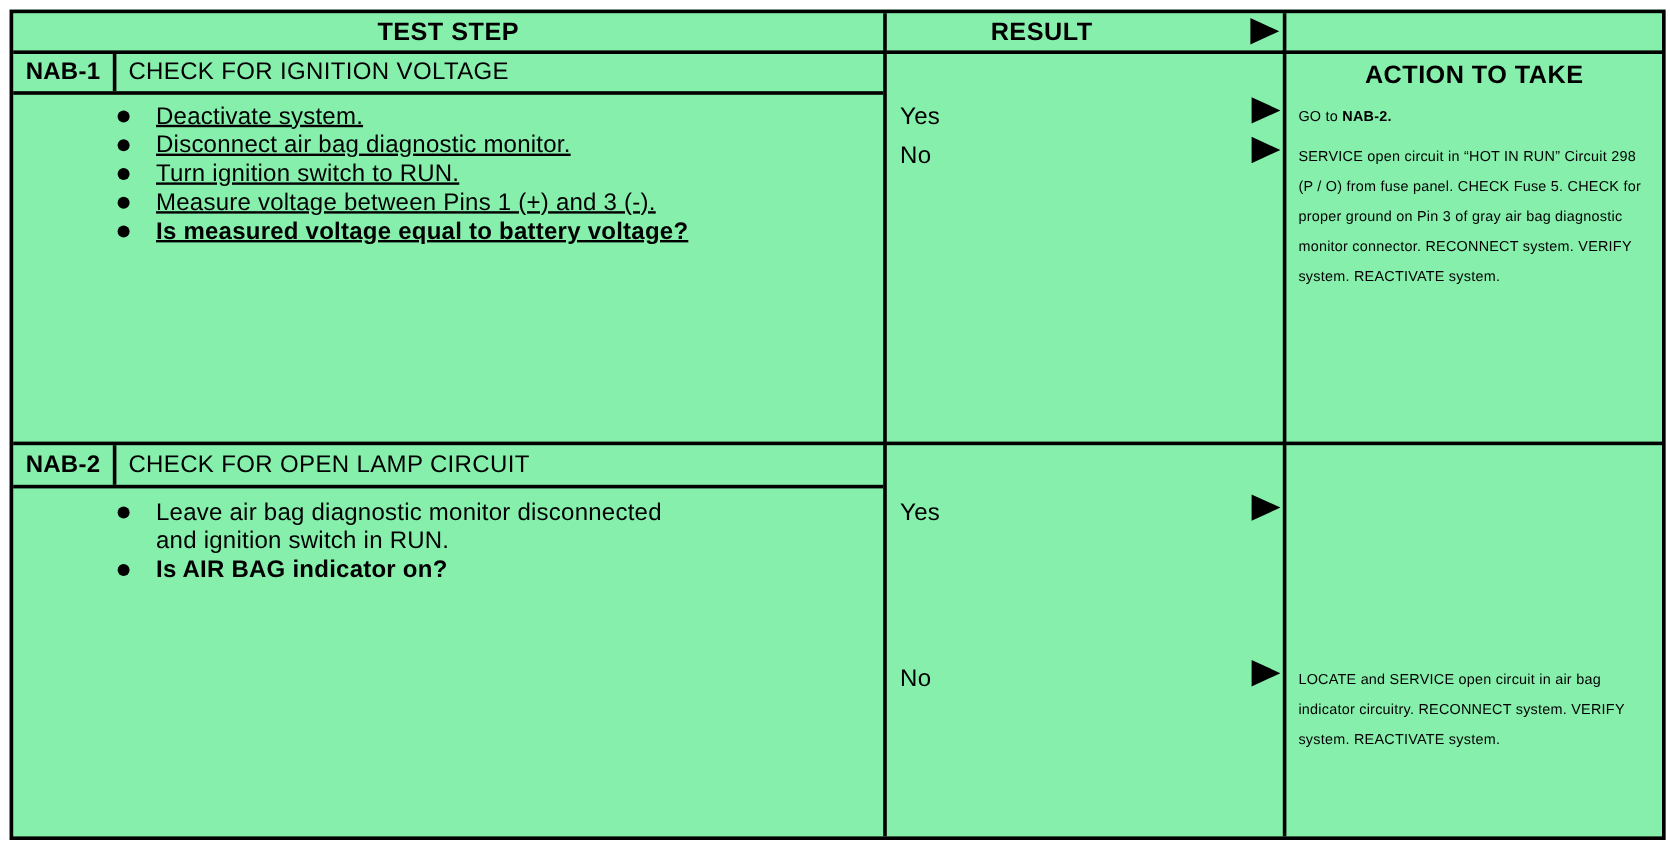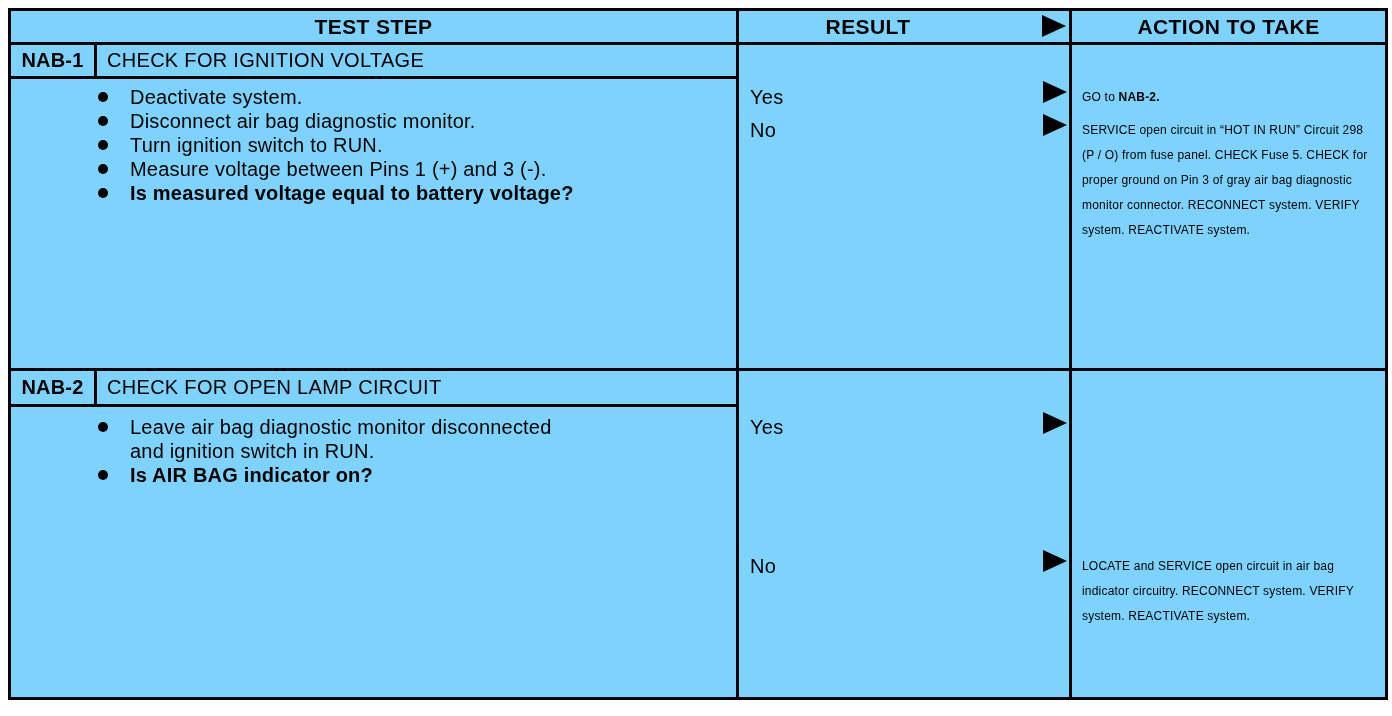--- a/index.html
+++ b/index.html
@@ -4,21 +4,21 @@
 <style>
   html,body{margin:0;padding:0;}
   body{
     width:1392px;height:716px;position:relative;
     background:#ffffff;color:#000000;
     font-family:"Liberation Sans", sans-serif;
     -webkit-font-smoothing:antialiased;
   }
   .frame{
     position:absolute;left:8px;top:8px;width:1374px;height:686px;
-    border:3px solid #000;background:#7dd3fc;
+    border:3px solid #000;background:#86efac;
   }
   .vline{position:absolute;top:0;bottom:0;width:3px;background:#000;}
   .hline{position:absolute;height:3px;background:#000;}
   .hdr-cell{
     position:absolute;top:0;height:31px;
     display:flex;align-items:center;justify-content:center;
     font-weight:bold;font-size:21px;letter-spacing:0.4px;
   }
   .label-box{
     position:absolute;left:0;width:83px;
@@ -60,34 +60,34 @@
   <div class="vline" style="left:725px;"></div>
   <div class="vline" style="left:1058px;"></div>
 
   <div class="hdr-cell" style="left:0;width:725px;">
     <span>TEST STEP</span>
   </div>
   <div class="hdr-cell" style="left:728px;width:330px;padding-right:72px;box-sizing:border-box;">
     <span>RESULT</span>
   </div>
   <div class="arrow" style="left:1031px;top:4px;"></div>
-  <div class="hdr-cell" style="left:1061px;width:313px;">
+  <div class="hdr-cell" style="left:1061px;width:313px;margin-top:36px;">
     <span>ACTION TO TAKE</span>
   </div>
   <div class="hline" style="top:31px;left:0;right:0;"></div>
 
   <div class="label-box" style="top:34px;height:31px;">
     <span>NAB-1</span>
   </div>
   <div class="title-cell" style="top:34px;height:31px;">
     <span>CHECK FOR IGNITION VOLTAGE</span>
   </div>
   <div class="hline" style="top:65px;left:0;width:725px;"></div>
 
-  <div class="bullets" style="left:87px;top:74px;width:500px;">
+  <div class="bullets" style="left:87px;top:74px;width:500px;text-decoration:underline;">
     <div class="bullet-row">
       <span class="dot"></span>
       <span class="btxt">Deactivate system.</span>
     </div>
     <div class="bullet-row">
       <span class="dot"></span>
       <span class="btxt">Disconnect air bag diagnostic monitor.</span>
     </div>
     <div class="bullet-row">
       <span class="dot"></span>

